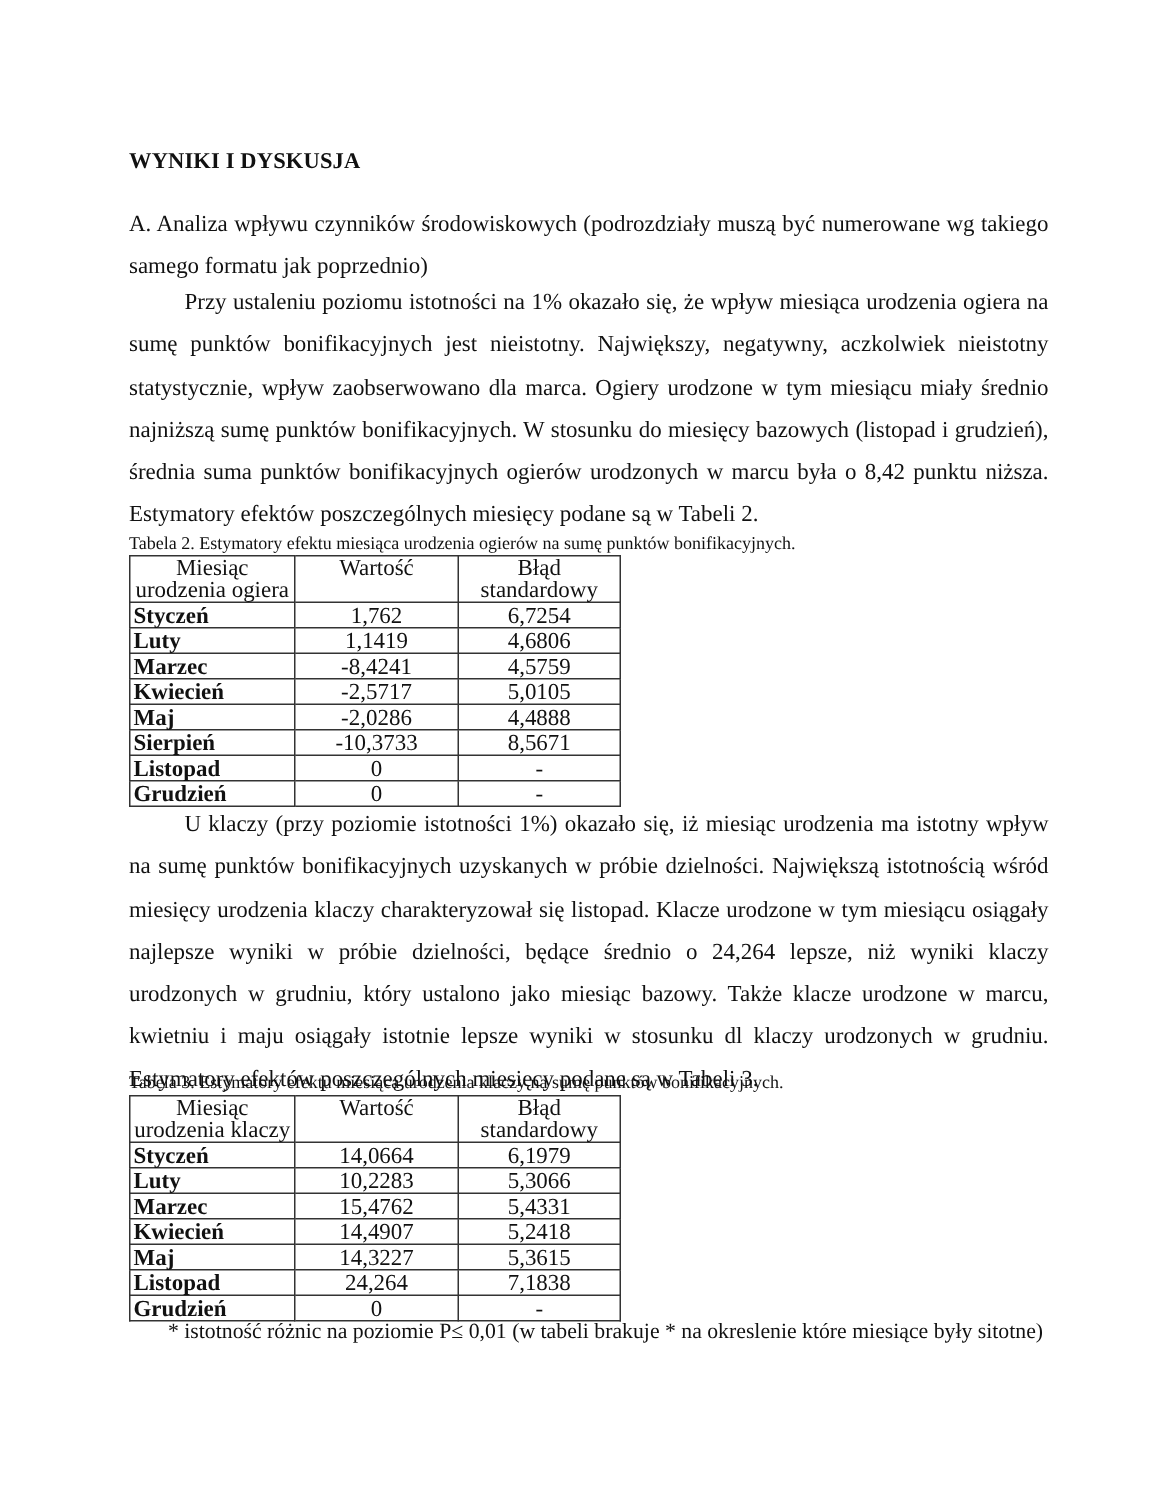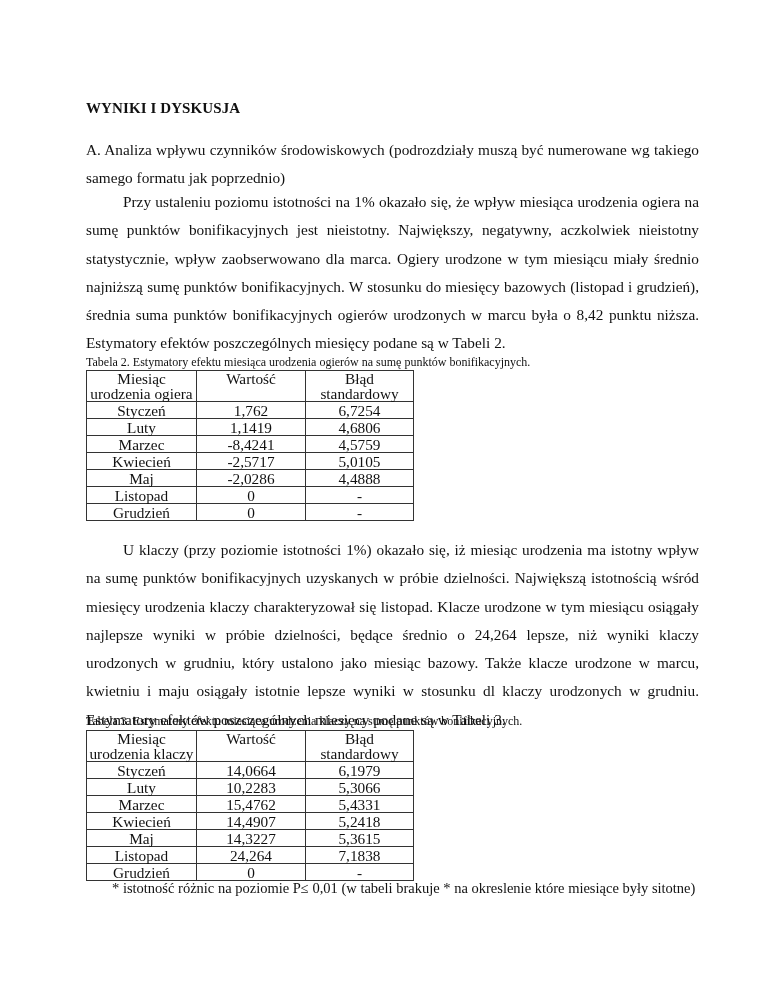--- a/index.html
+++ b/index.html
@@ -10,21 +10,21 @@
   .para { position:absolute; left:0; width:613px; font-size:15.3px; line-height:28.3px; text-align:justify; }
   .para .ind { display:inline-block; width:37px; }
   .cap { position:absolute; left:0; font-size:12px; white-space:nowrap; line-height:18px; }
   table.t { position:absolute; left:0; border-collapse:collapse; font-size:15.3px; line-height:15px; }
   table.t td, table.t th { border:1px solid #333; padding:0 2px; font-weight:normal; height:16px; }
   table.t th { vertical-align:top; }
   table.t th.c1 { width:105px; }
   table.t th.c2 { width:104px; }
   table.t th.c3 { width:103px;font-family:Liberation Serif, serif; }
   table.t td.num { text-align:center; }
-  table.t td.lbl { text-align:center; }
+  table.t td.lbl { text-align:left;font-weight:bold; }
   .foot { position:absolute; left:-2px; top:880px; font-size:14.5px; white-space:nowrap;margin-left:28px; }
 </style>
 </head>
 <body>
 
 <div class="page">
   <div class="heading">WYNIKI I DYSKUSJA</div>
 
   <div class="para" style="top:136px;">A. Analiza wpływu czynników środowiskowych (podrozdziały muszą być numerowane wg takiego samego formatu jak poprzednio)</div>
 
@@ -57,20 +57,25 @@
         </tr>
         <tr>
           <td class="lbl">Kwiecień</td>
           <td class="num">-2,5717</td>
           <td class="num">5,0105</td>
         </tr>
         <tr>
           <td class="lbl">Maj</td>
           <td class="num">-2,0286</td>
           <td class="num">4,4888</td>
+        </tr>
+        <tr>
+          <td class="lbl">Sierpień</td>
+          <td class="num">-10,3733</td>
+          <td class="num">8,5671</td>
         </tr>
         <tr>
           <td class="lbl">Listopad</td>
           <td class="num">0</td>
           <td class="num">-</td>
         </tr>
         <tr>
           <td class="lbl">Grudzień</td>
           <td class="num">0</td>
           <td class="num">-</td>

